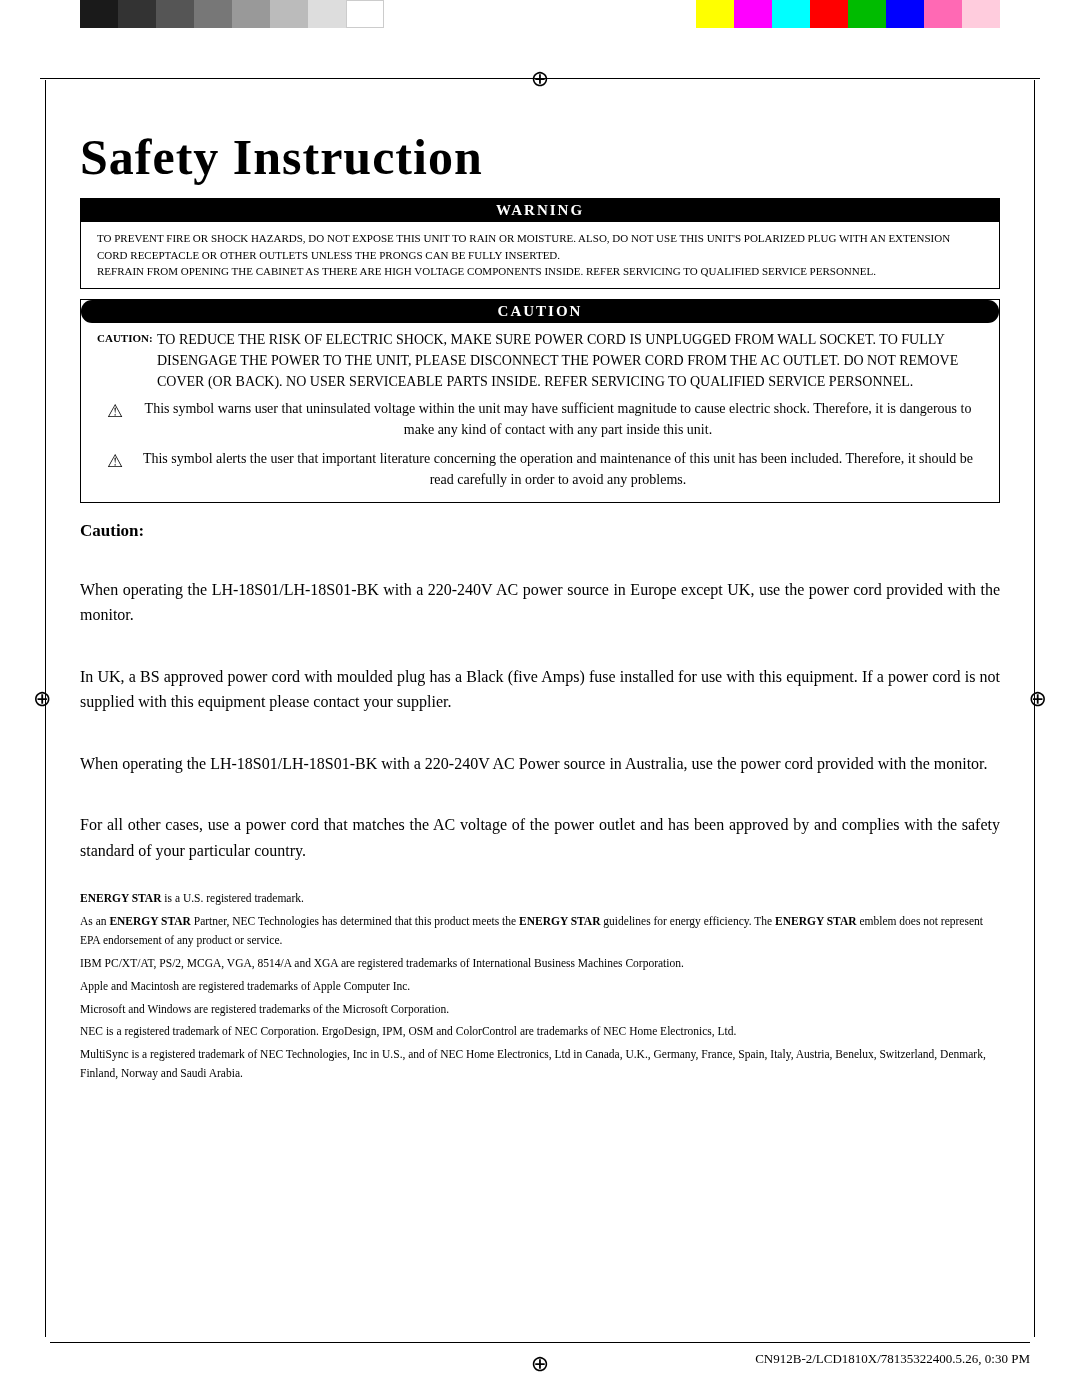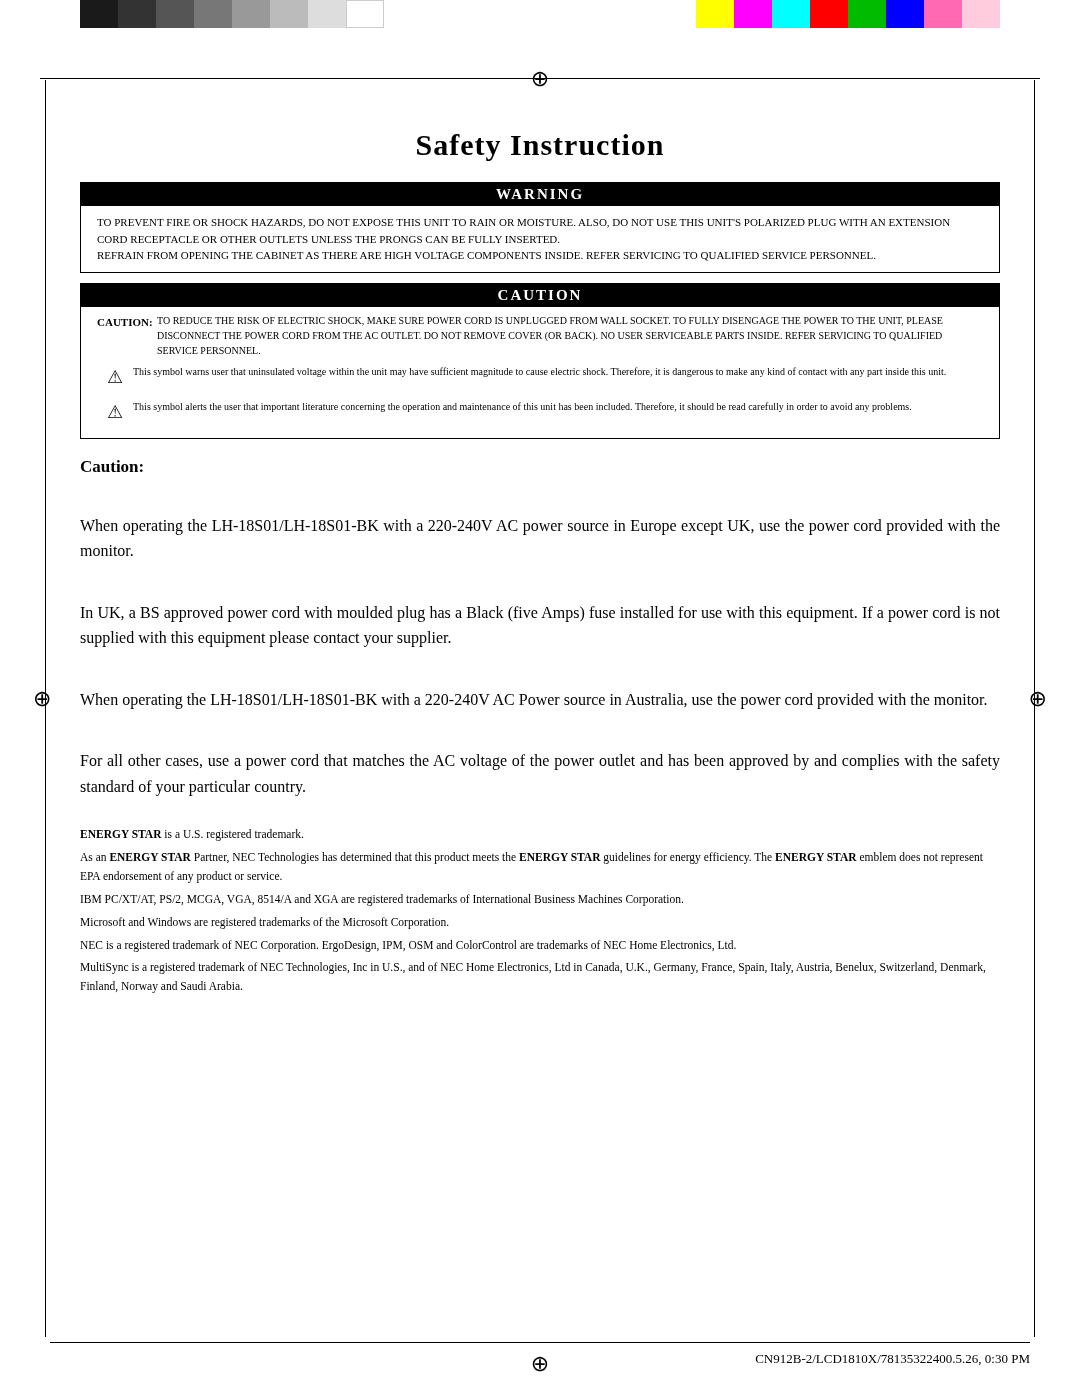--- a/index.html
+++ b/index.html
@@ -53,25 +53,24 @@
     }
 
     
     .main-content {
       padding: 20px 80px 40px 80px;
       position: relative;
     }
 
     
     .page-title {
-      text-align: center;
-      font-size: 30px;
+      font-size: 50px;
       font-weight: bold;
       font-family: 'Times New Roman', Times, serif;
-      margin-bottom: 20px;
+      margin-bottom: 12px;
       letter-spacing: 1px;
     }
 
     
     .warning-box {
       border: 1.5px solid #000;
       margin-bottom: 10px;
       position: relative;
     }
     .warning-header {
@@ -84,20 +83,21 @@
       letter-spacing: 2px;
     }
     .caution-header {
       background: #000;
       color: #fff;
       text-align: center;
       font-weight: bold;
       font-size: 15px;
       padding: 3px 0;
       letter-spacing: 2px;
+      border-radius: 11px;
     }
     .warning-icon-left {
       position: absolute;
       left: 10px;
       top: 0px;
       font-size: 22px;
     }
     .warning-icon-right {
       position: absolute;
       right: 10px;
@@ -127,36 +127,36 @@
       margin-bottom: 4px;
     }
     .caution-label {
       font-weight: bold;
       font-size: 11px;
       min-width: 60px;
       padding-top: 1px;
     }
     .caution-text {
       flex: 1;
-      font-size: 10px;
+      font-size: 14px;
       line-height: 1.5;
     }
     .symbol-row {
       display: flex;
       align-items: flex-start;
       margin-bottom: 4px;
       padding: 2px 0;
     }
     .symbol-icon {
       font-size: 18px;
       min-width: 36px;
       text-align: center;
     }
     .symbol-text {
-      font-size: 10px;
+      font-size: 14px;
       line-height: 1.5;
       text-align: center;
     }
 
     
     .caution-heading {
       font-size: 17px;
       font-weight: bold;
       margin-bottom: 16px;
     }
@@ -318,20 +318,21 @@
 
   <p class="body-para">When operating the LH-18S01/LH-18S01-BK with a 220-240V AC power source in Europe except UK, use the power cord provided with the monitor.</p>
   <p class="body-para">In UK, a BS approved power cord with moulded plug has a Black (five Amps) fuse installed for use with this equipment. If a power cord is not supplied with this equipment please contact your supplier.</p>
   <p class="body-para">When operating the LH-18S01/LH-18S01-BK with a 220-240V AC Power source in Australia, use the power cord provided with the monitor.</p>
   <p class="body-para">For all other cases, use a power cord that matches the AC voltage of the power outlet and has been approved by and complies with the safety standard of your particular country.</p>
 
   <div class="trademark-section">
     <p><strong>ENERGY STAR</strong> is a U.S. registered trademark.</p>
     <p>As an <strong>ENERGY STAR</strong> Partner, NEC Technologies has determined that this product meets the <strong>ENERGY STAR</strong> guidelines for energy efficiency. The <strong>ENERGY STAR</strong> emblem does not represent EPA endorsement of any product or service.</p>
     <p>IBM PC/XT/AT, PS/2, MCGA, VGA, 8514/A and XGA are registered trademarks of International Business Machines Corporation.</p>
+    <p>Apple and Macintosh are registered trademarks of Apple Computer Inc.</p>
     <p>Microsoft and Windows are registered trademarks of the Microsoft Corporation.</p>
     <p>NEC is a registered trademark of NEC Corporation. ErgoDesign, IPM, OSM and ColorControl are trademarks of NEC Home Electronics, Ltd.</p>
     <p>MultiSync is a registered trademark of NEC Technologies, Inc in U.S., and of NEC Home Electronics, Ltd in Canada, U.K., Germany, France, Spain, Italy, Austria, Benelux, Switzerland, Denmark, Finland, Norway and Saudi Arabia.</p>
   </div>
 
 </div>
 
 <div class="crosshair-bottom-center">⊕</div>
 
 <div class="bottom-bar">

